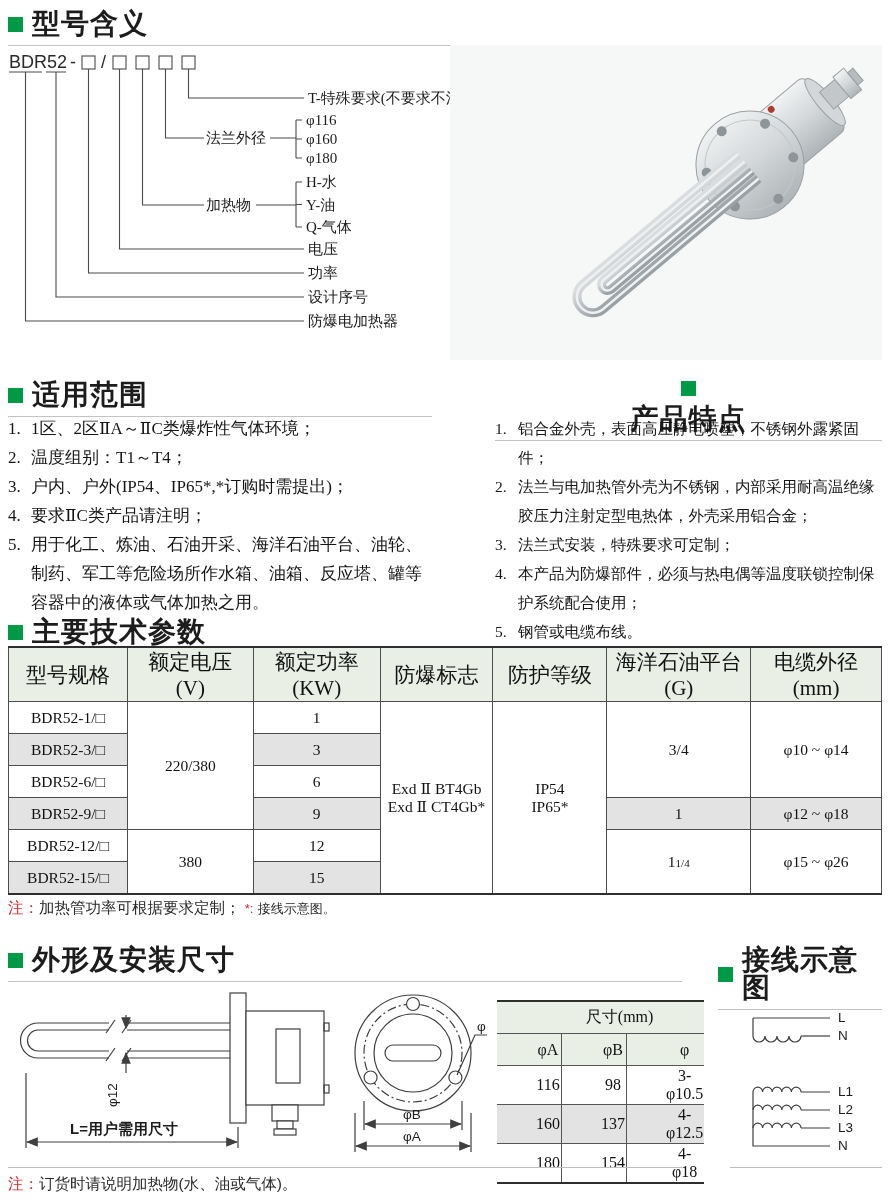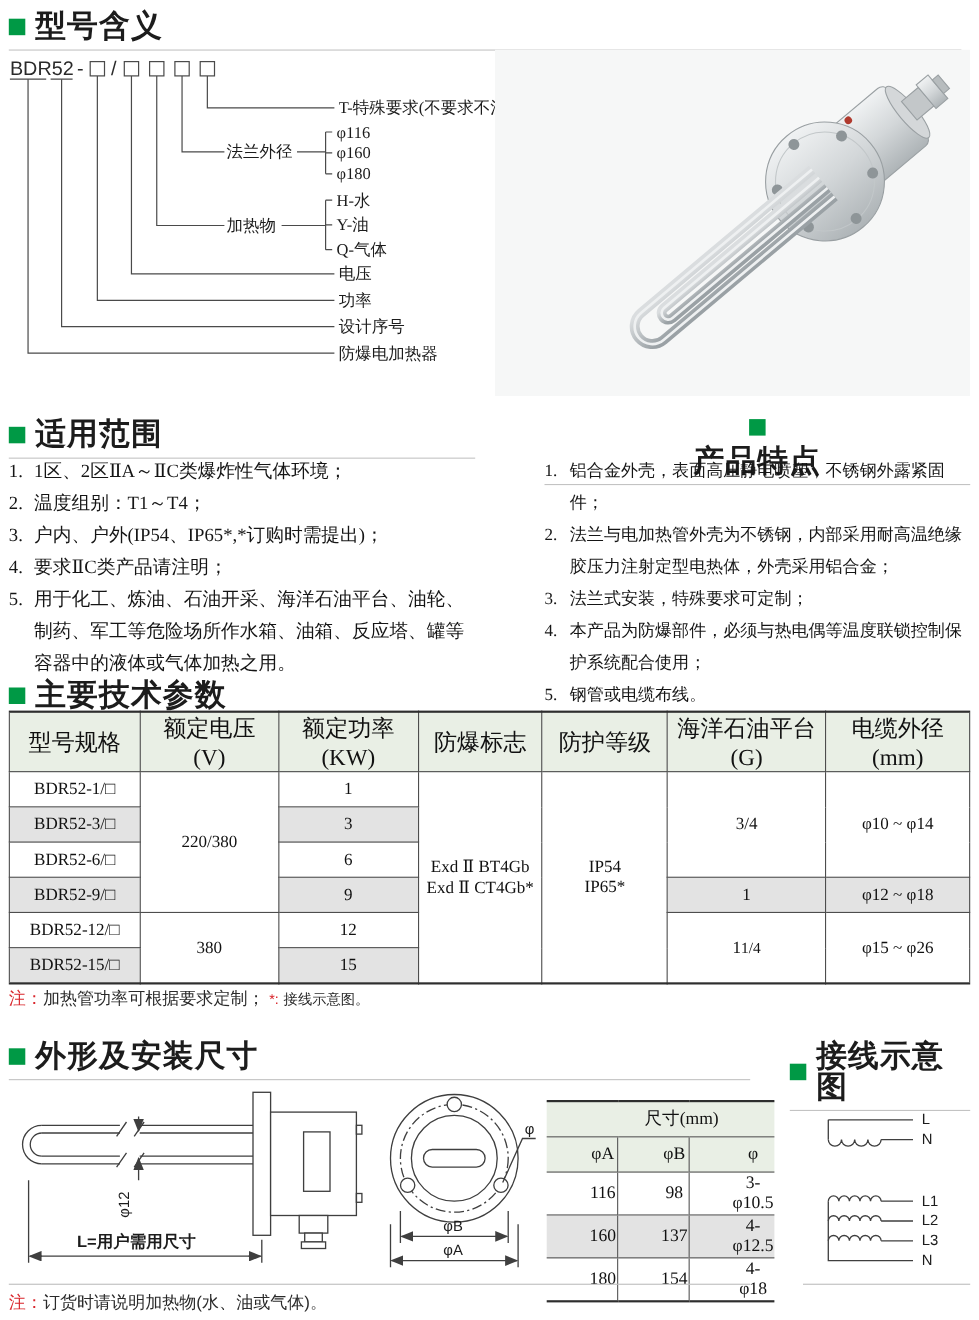--- a/index.html
+++ b/index.html
@@ -19,21 +19,21 @@
   .pitem .tx{flex:1 1 auto;}
   .l-left{font-size:17px;line-height:29px;}
   .l-right{font-size:15.5px;line-height:29px;}
   
   table.spec{border-collapse:collapse;width:874px;text-align:center;color:#111;
              font-size:15.5px;border-top:2px solid #2e2e2e;border-bottom:2px solid #2e2e2e;}
   table.spec th,table.spec td{border:1px solid #4d4d4d;font-weight:normal;padding:0 4px;}
   table.spec thead th{background:#e9efe5;height:50px;font-size:21px;margin-left:28px;}
   table.spec tbody td{height:31px;}
   td.gray{background:#e3e3e3;}
-  .frac{font-size:14px;}
+  .frac{font-size:11px;}
   
   .note{font-family:"Liberation Sans","DejaVu Sans",sans-serif;font-size:15.5px;color:#2a2a2a;}
   .note .red{color:#d9262c;}
   .note .small{font-size:13px;}
   
   table.dimtbl{border-collapse:collapse;width:191px;text-align:center;color:#111;font-size:16px;}
   table.dimtbl td{height:29px;border-top:1px solid #555;padding-left:39px;}
   table.dimtbl tr.first td{border-top:2px solid #2e2e2e;}
   table.dimtbl tr.last td{border-bottom:2px solid #2e2e2e;}
   table.dimtbl td + td{border-left:1px solid #555;}

